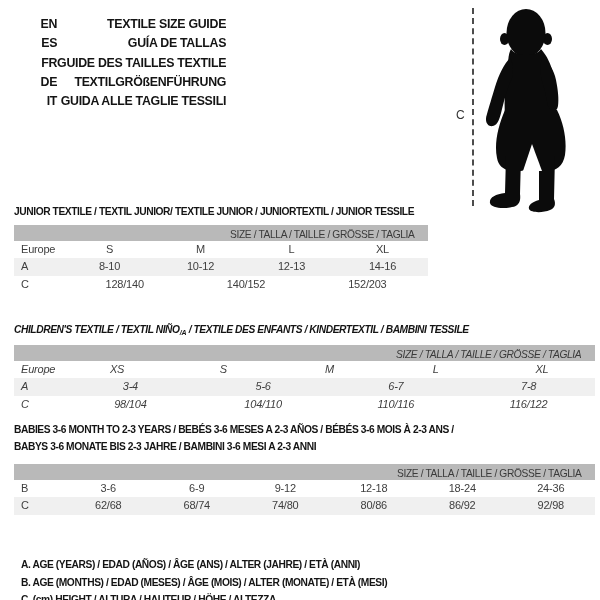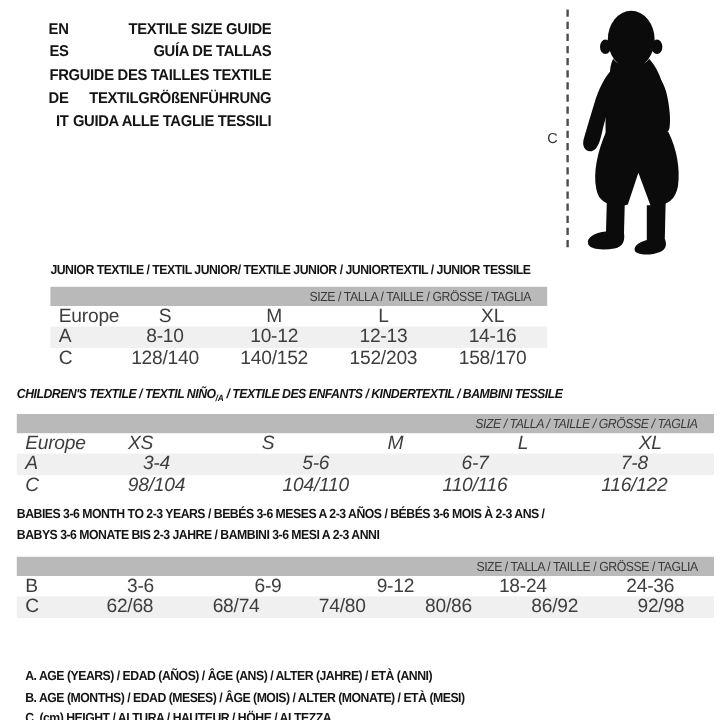--- a/index.html
+++ b/index.html
@@ -23,21 +23,21 @@
     position:absolute;left:472px;top:8px;height:198px;width:0;
     border-left:2px dashed var(--dash,#4c4c4c);
   }
   .c-label{
     position:absolute;left:456px;top:109px;
     font-size:12px;color:#333;line-height:12px;
   }
   .baby-svg{position:absolute;left:480px;top:0;}
   
   .block{position:absolute;left:14px;}
-  .t1{top:217px;width:414px;margin-left:28px;}
+  .t1{top:203px;width:414px;}
   .t2{top:321px;width:581px;font-style:italic;}
   .t3{top:421px;width:581px;}
   .table-title{white-space:nowrap;}
   .title-line{
     font-size:11px;font-weight:bold;color:var(--heading-text,#111);
     letter-spacing:-0.45px;line-height:16.5px;white-space:nowrap;
     transform:scaleX(0.93);transform-origin:0 0;
   }
   .title-line .sub{font-size:7.5px;letter-spacing:-0.2px;vertical-align:-2px;}
   .table-inner{position:absolute;left:0;right:0;}
@@ -47,21 +47,21 @@
   .bar{
     height:16px;line-height:16px;background:var(--bar-bg,#b9b9b9);
     padding-left:5px;overflow:hidden;white-space:nowrap;text-align:right;
   }
   .bar span{
     display:inline-block;font-size:11px;color:#3a3a3a;
     letter-spacing:-0.4px;transform:scaleX(0.93);transform-origin:0 0;
   }
   .trow{
     display:flex;height:17.3px;line-height:17.4px;
-    font-size:16px;color:var(--body-text,#3e3e3e);letter-spacing:-0.2px;
+    font-size:11px;color:var(--body-text,#3e3e3e);letter-spacing:-0.2px;
   }
   .trow.shaded{background:var(--row-shade,#f0f0f0);}
   .cell.label{width:50px;padding-left:7px;box-sizing:border-box;}
   .cell.val{flex:1;text-align:center;}
   
   .notes{position:absolute;left:21px;top:556px;}
   .note-line{
     font-size:11px;font-weight:bold;color:var(--heading-text,#111);
     letter-spacing:-0.45px;line-height:17.5px;white-space:nowrap;
     transform:scaleX(0.93);transform-origin:0 0;
@@ -138,21 +138,20 @@
           <div class="cell val">8-10</div>
           <div class="cell val">10-12</div>
           <div class="cell val">12-13</div>
           <div class="cell val">14-16</div>
         </div>
         <div class="trow">
           <div class="cell label">C</div>
           <div class="cell val">128/140</div>
           <div class="cell val">140/152</div>
           <div class="cell val">152/203</div>
-          <div class="cell val">158/170</div>
         </div>
       </div>
   </div>
 </div>
 
 <div class="block t2 size-table-block">
   <div class="table-title">
       <div class="title-line"><span>CHILDREN'S TEXTILE / TEXTIL NIÑO</span><span class="sub">/A</span><span> / TEXTILE DES ENFANTS / KINDERTEXTIL / BAMBINI TESSILE</span></div>
     </div>
   <div class="table-inner">
@@ -190,20 +189,21 @@
       <div class="title-line"><span>BABYS 3-6 MONATE BIS 2-3 JAHRE / BAMBINI 3-6 MESI A 2-3 ANNI</span></div>
     </div>
   <div class="table-inner">
     <div class="bar"><span>SIZE / TALLA / TAILLE / GRÖSSE / TAGLIA</span></div>
     <div class="rows">
         <div class="trow">
           <div class="cell label">B</div>
           <div class="cell val">3-6</div>
           <div class="cell val">6-9</div>
           <div class="cell val">9-12</div>
+          <div class="cell val">12-18</div>
           <div class="cell val">18-24</div>
           <div class="cell val">24-36</div>
         </div>
         <div class="trow shaded">
           <div class="cell label">C</div>
           <div class="cell val">62/68</div>
           <div class="cell val">68/74</div>
           <div class="cell val">74/80</div>
           <div class="cell val">80/86</div>
           <div class="cell val">86/92</div>

